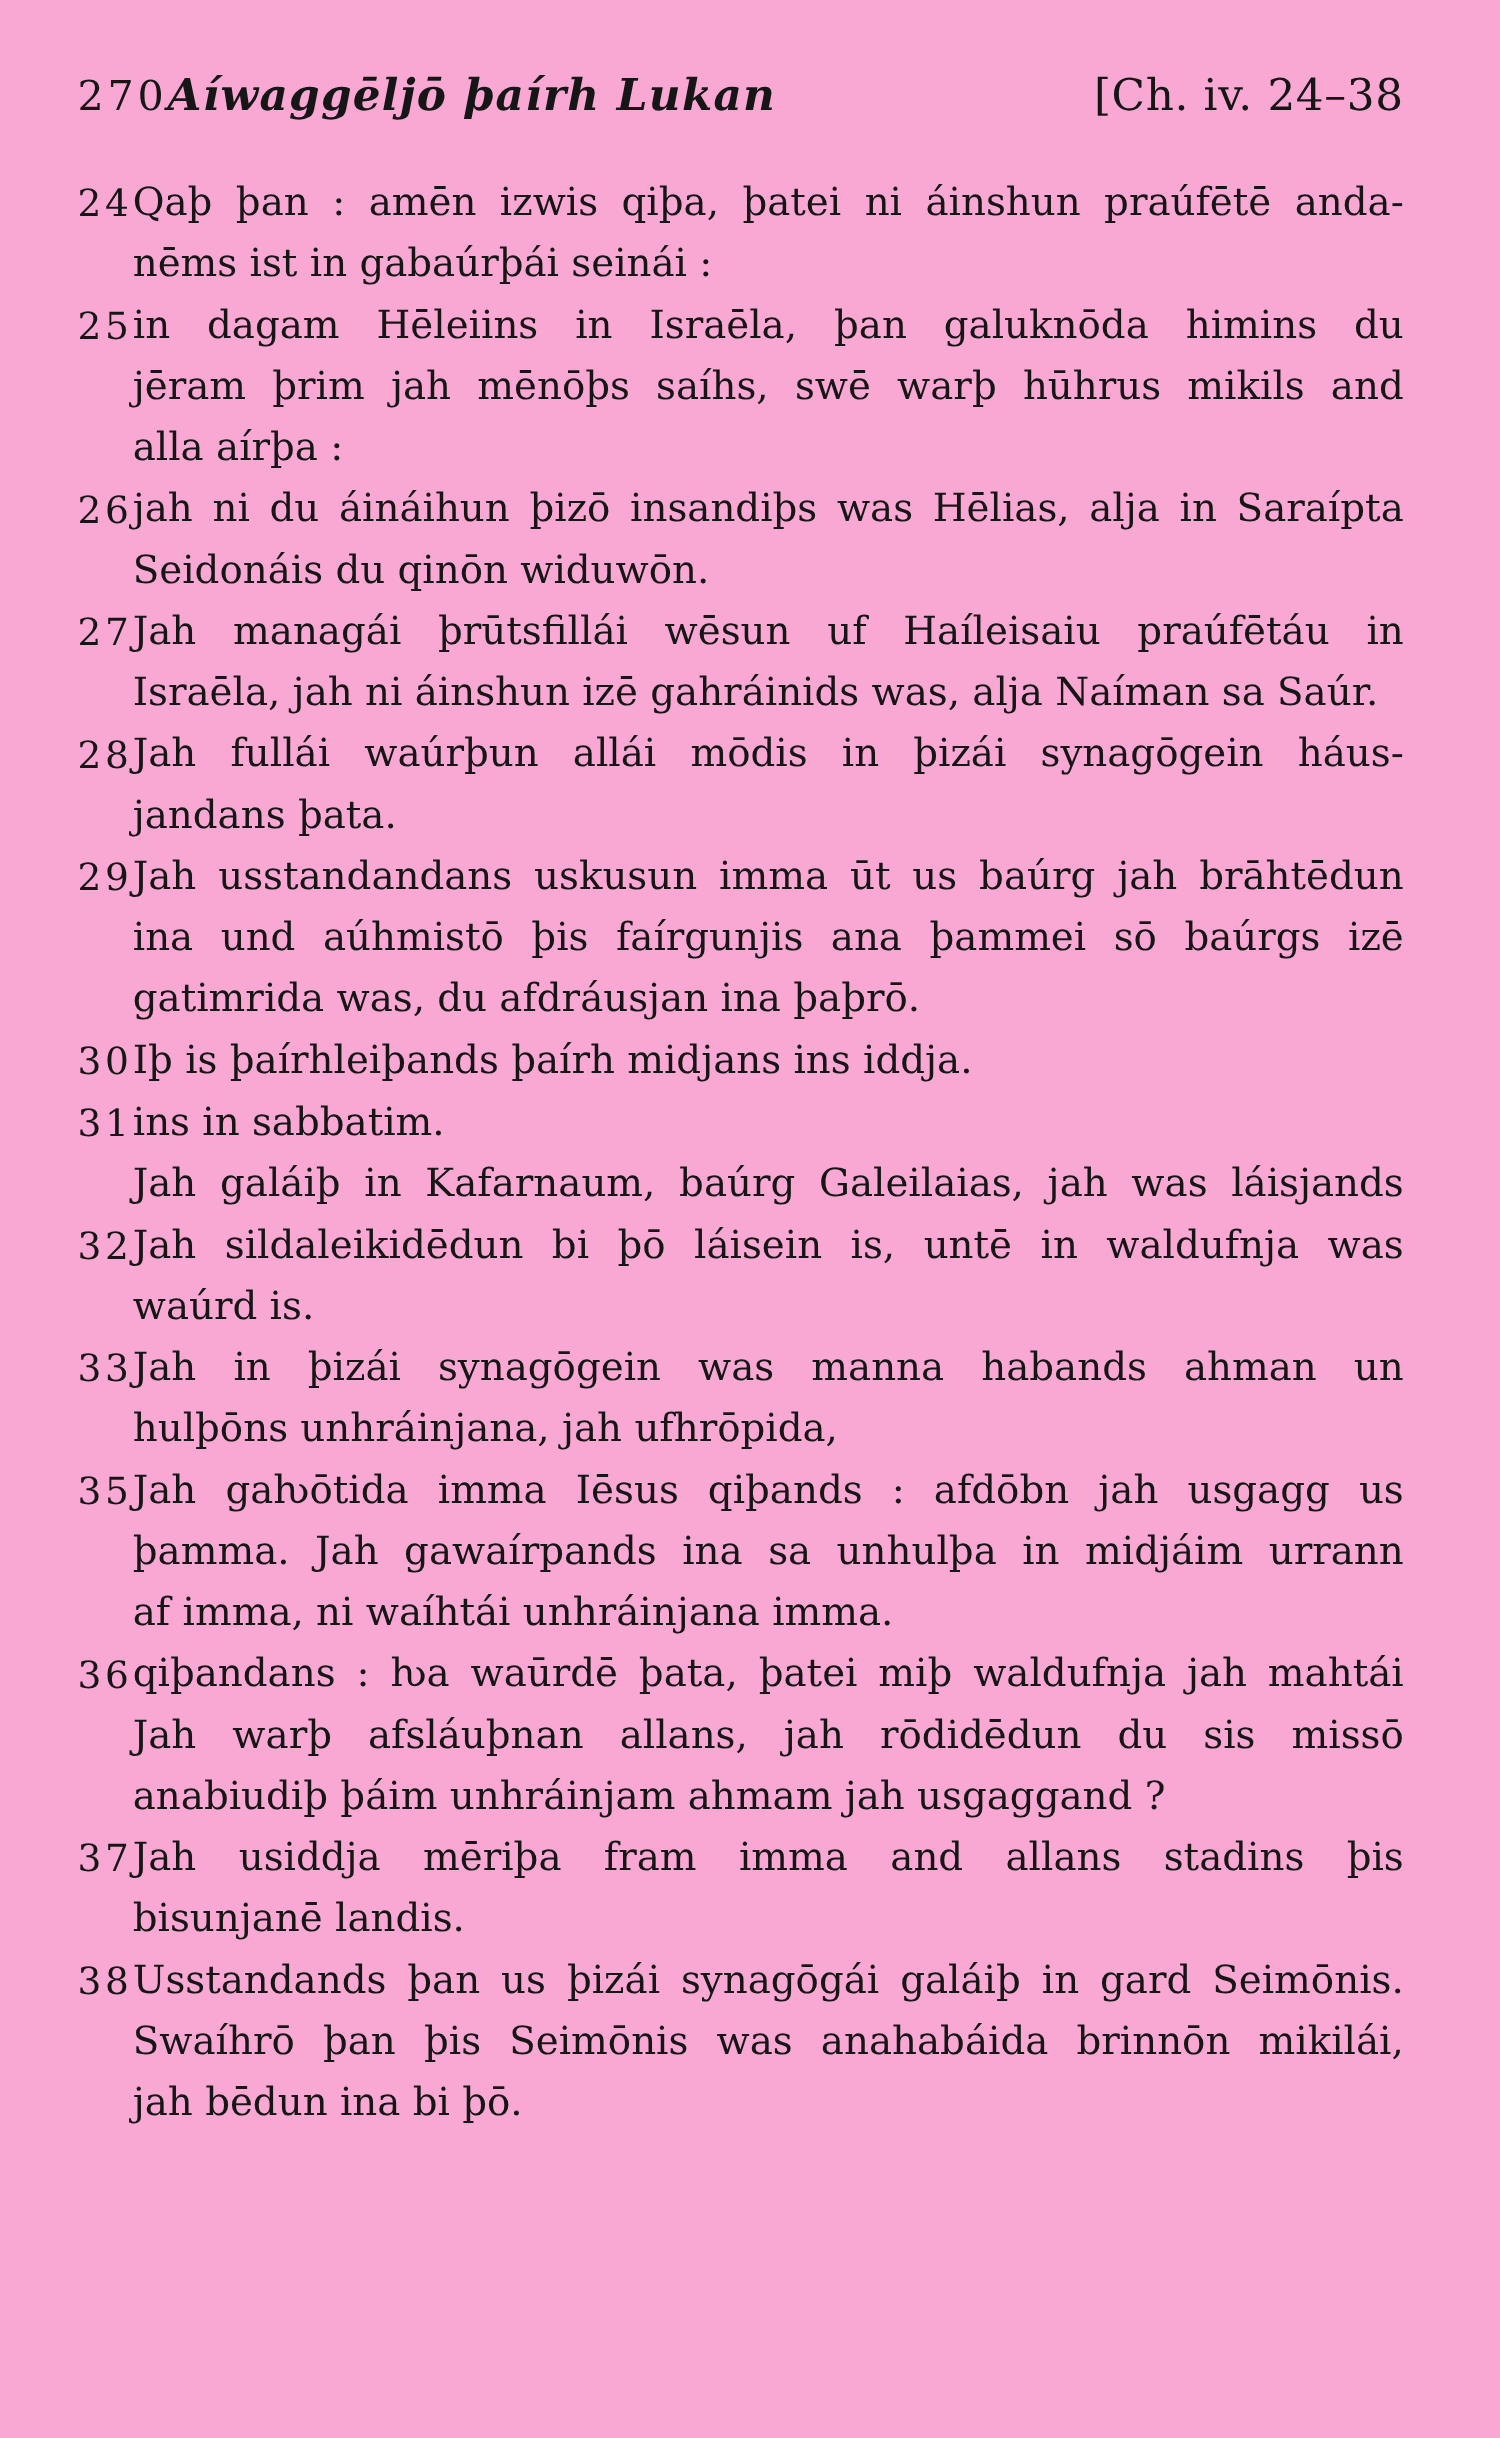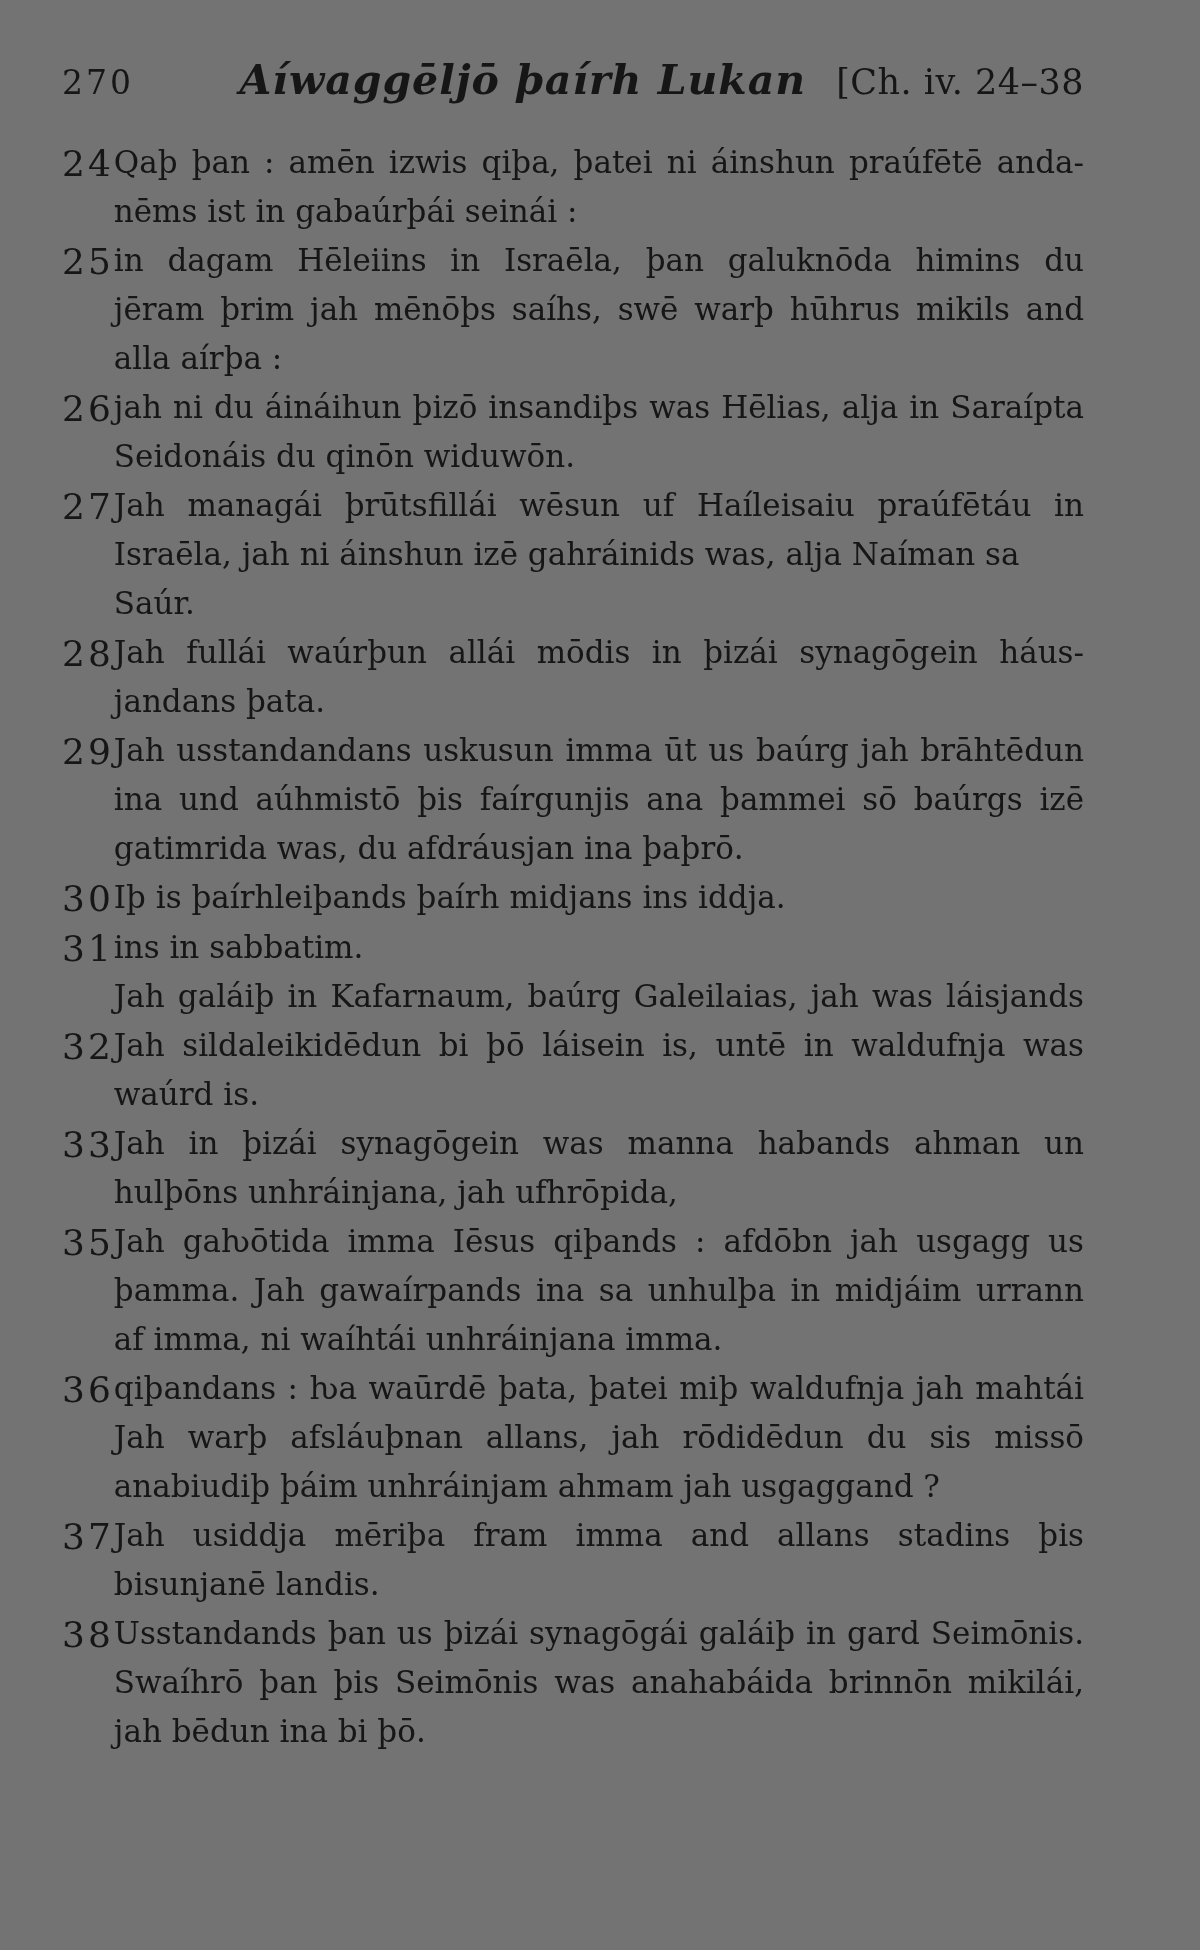--- a/index.html
+++ b/index.html
@@ -5,45 +5,45 @@
   html, body {
     margin: 0;
     padding: 0;
     background: #f6f6f4;
   }
   .page {
     position: relative;
     width: 1200px;
     height: 1950px;
     margin: 0 auto;
-    background: #737373;
+    background: #f9a8d4;
     color: #161616;
     font-family: "DejaVu Serif", "Liberation Serif", serif;
     overflow: hidden;
     box-sizing: border-box;
-    padding: 56px 116px 0 62px;
+    padding: 56px 77px 0 62px;
   }
   
   .header {
     display: flex;
     align-items: baseline;
     height: 56px;
     margin-bottom: 26px;
   }
   .page-number {
     font-size: 33px;
     letter-spacing: 3px;
     flex: 0 0 auto;
   }
   .running-title {
     flex: 1 1 auto;
-    text-align: right;
+    text-align: left;
     font-style: italic;
     font-weight: 600;
-    font-size: 41px;
+    font-size: 35px;
     letter-spacing: 1px;
     padding-right: 30px;
     white-space: nowrap;
   }
   .chapter-ref {
     flex: 0 0 auto;
     font-size: 35px;
     letter-spacing: 0.5px;
     white-space: nowrap;
   }
@@ -52,21 +52,21 @@
     font-size: 31px;
     line-height: 49px;
   }
   .verse {
     display: flex;
     align-items: flex-start;
   }
   .verse-num {
     flex: 0 0 44px;
     letter-spacing: 3px;
-    font-size: 36px;
+    font-size: 30px;
     padding-top: 1px;
   }
   .verse-lines {
     flex: 1 1 auto;
     min-width: 0;
   }
   .line {
     white-space: normal;
     text-align: left;
   }

